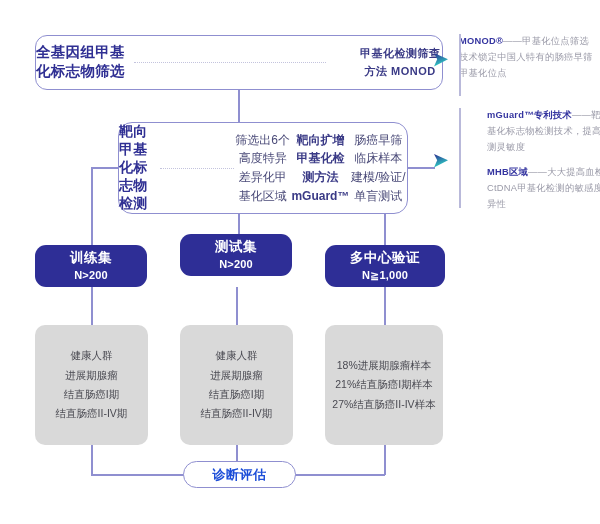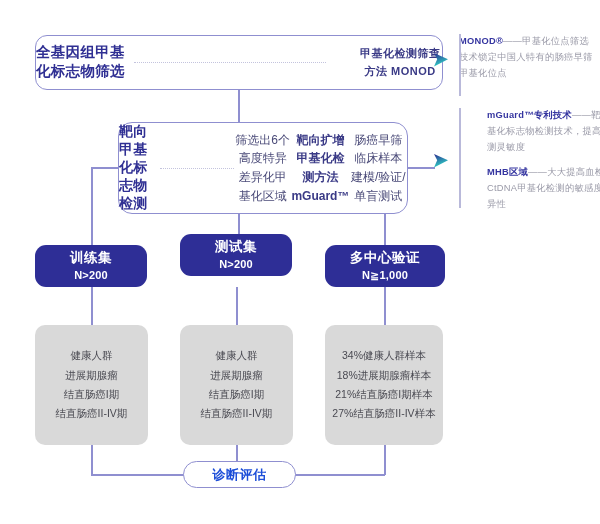--- a/index.html
+++ b/index.html
@@ -184,21 +184,20 @@
     <div class="gl">结直肠癌I期</div>
     <div class="gl">结直肠癌II-IV期</div>
   </div>
   <div class="gbox" id="gb-test">
     <div class="gl">健康人群</div>
     <div class="gl">进展期腺瘤</div>
     <div class="gl">结直肠癌I期</div>
     <div class="gl">结直肠癌II-IV期</div>
   </div>
   <div class="gbox" id="gb-multi">
-    <div class="gl">34%健康人群样本</div>
     <div class="gl">18%进展期腺瘤样本</div>
     <div class="gl">21%结直肠癌I期样本</div>
     <div class="gl">27%结直肠癌II-IV样本</div>
   </div>
 
   <div id="box-diag">
     <span>诊断评估</span>
   </div>
 
   <svg class="arrow" style="left:432px;top:51px;" viewBox="0 0 18 18">

